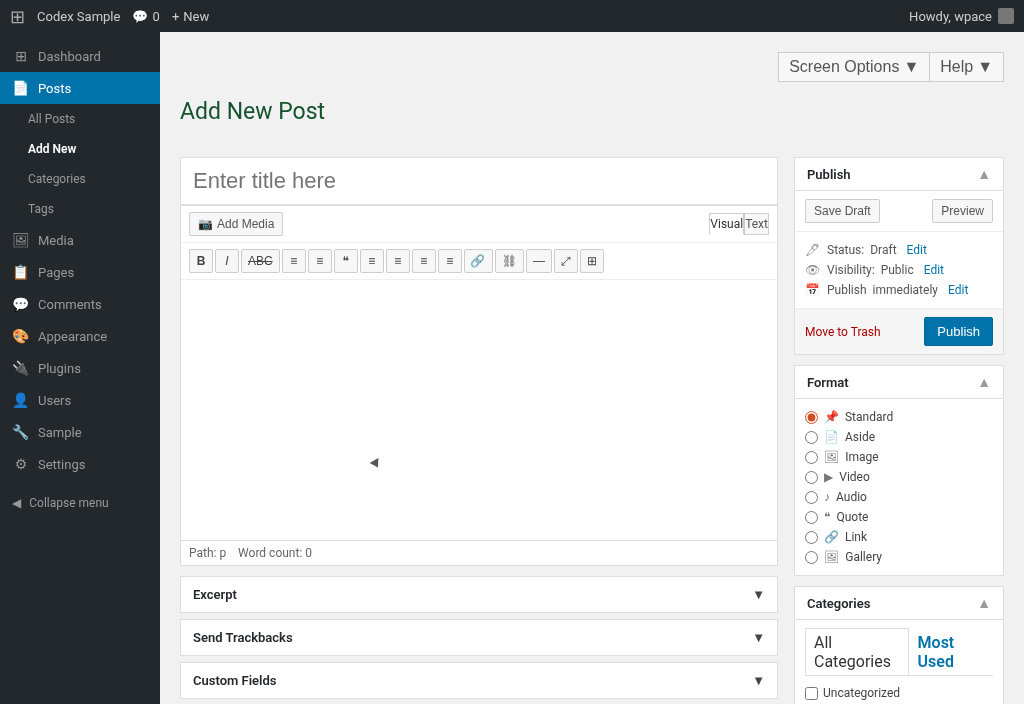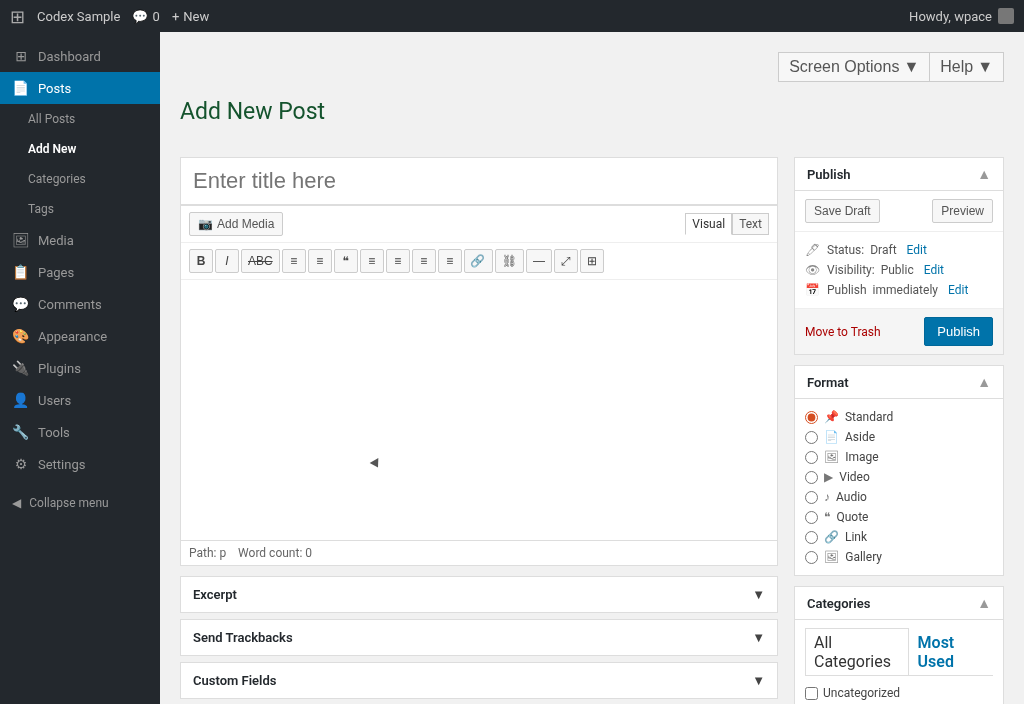--- a/index.html
+++ b/index.html
@@ -101,21 +101,21 @@
       border-radius: 2px;
       display: flex; align-items: center; gap: 4px;
       margin-bottom: 0;
     }
     .toolbar-top-row {
       display: flex; justify-content: space-between; align-items: center;
       padding: 6px 8px; border-bottom: 1px solid #eee;
     }
     .view-tabs { display: flex; gap: 0; }
     .view-tab {
-      padding: 3px 6px; border: 1px solid #ccc; cursor: pointer;
+      padding: 3px 0; border: 1px solid #ccc; cursor: pointer;
       font-size: 12px; background: #f7f7f7; color: #555;
     }
     .view-tab.active { background: #fff; border-bottom-color: #fff; color: #333; }
 
     
     .editor-body {
       background: #fff;
       min-height: 260px;
       border-top: none;
       padding: 10px;
@@ -298,21 +298,21 @@
     <div class="sidebar-item">
       <span class="icon">🔌</span>
       <span>Plugins</span>
     </div>
     <div class="sidebar-item">
       <span class="icon">👤</span>
       <span>Users</span>
     </div>
     <div class="sidebar-item">
       <span class="icon">🔧</span>
-      <span>Tools</span>
+      <span>Sample</span>
     </div>
     <div class="sidebar-item">
       <span class="icon">⚙</span>
       <span>Settings</span>
     </div>
     <div class="sidebar-collapse">
       <span>◀</span>
       <span>Collapse menu</span>
     </div>
   </div>

